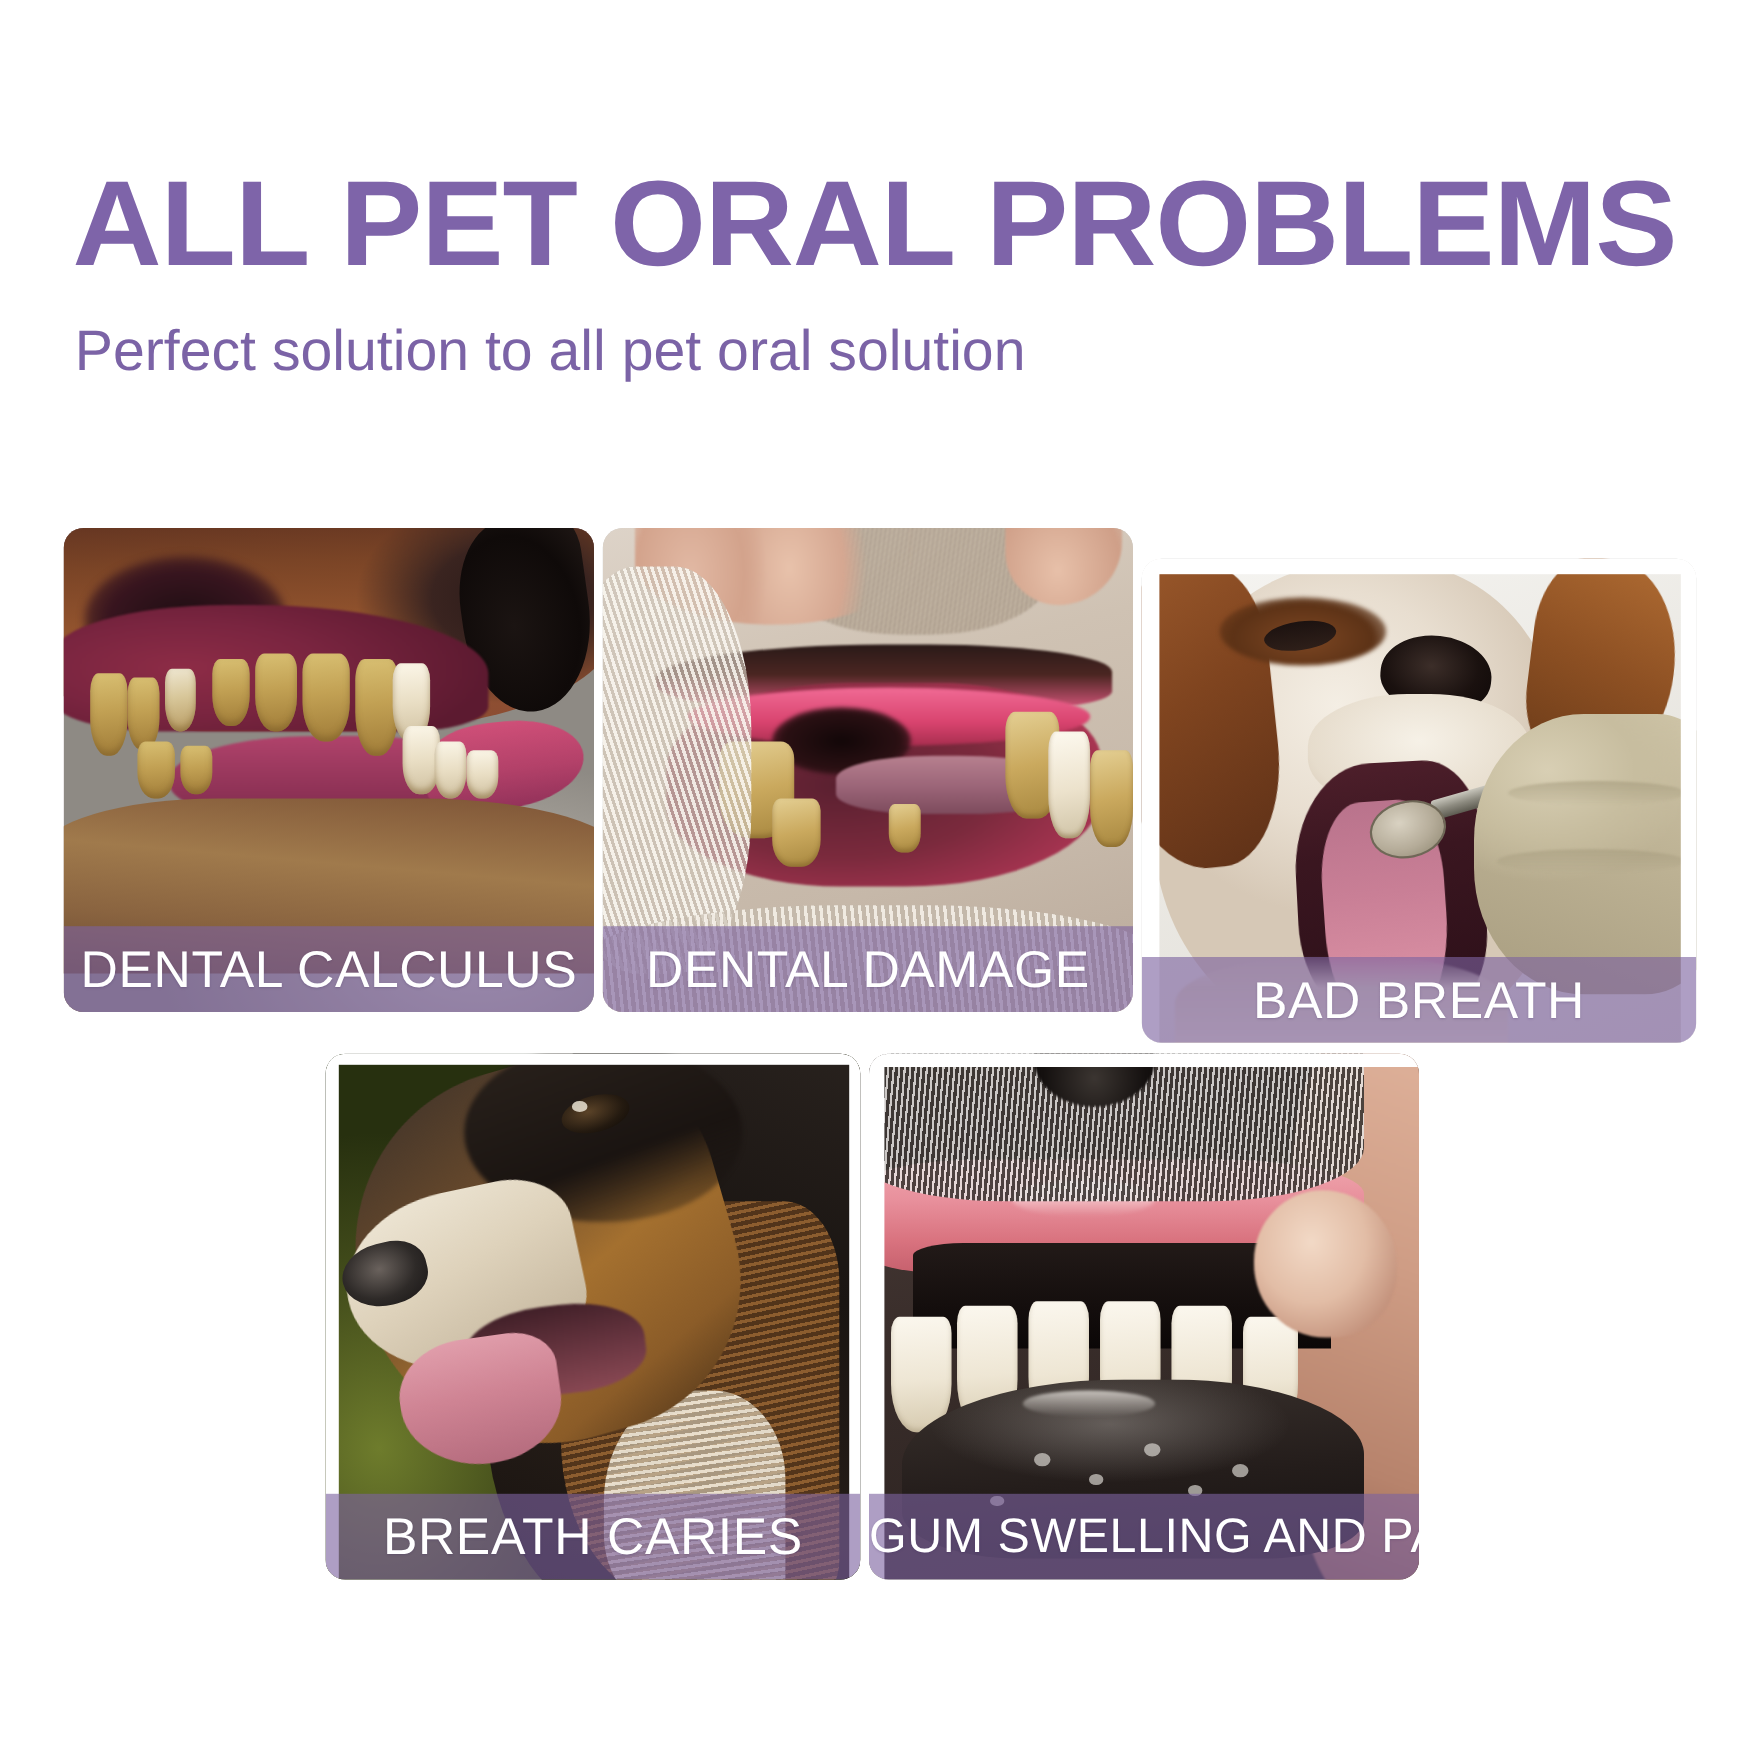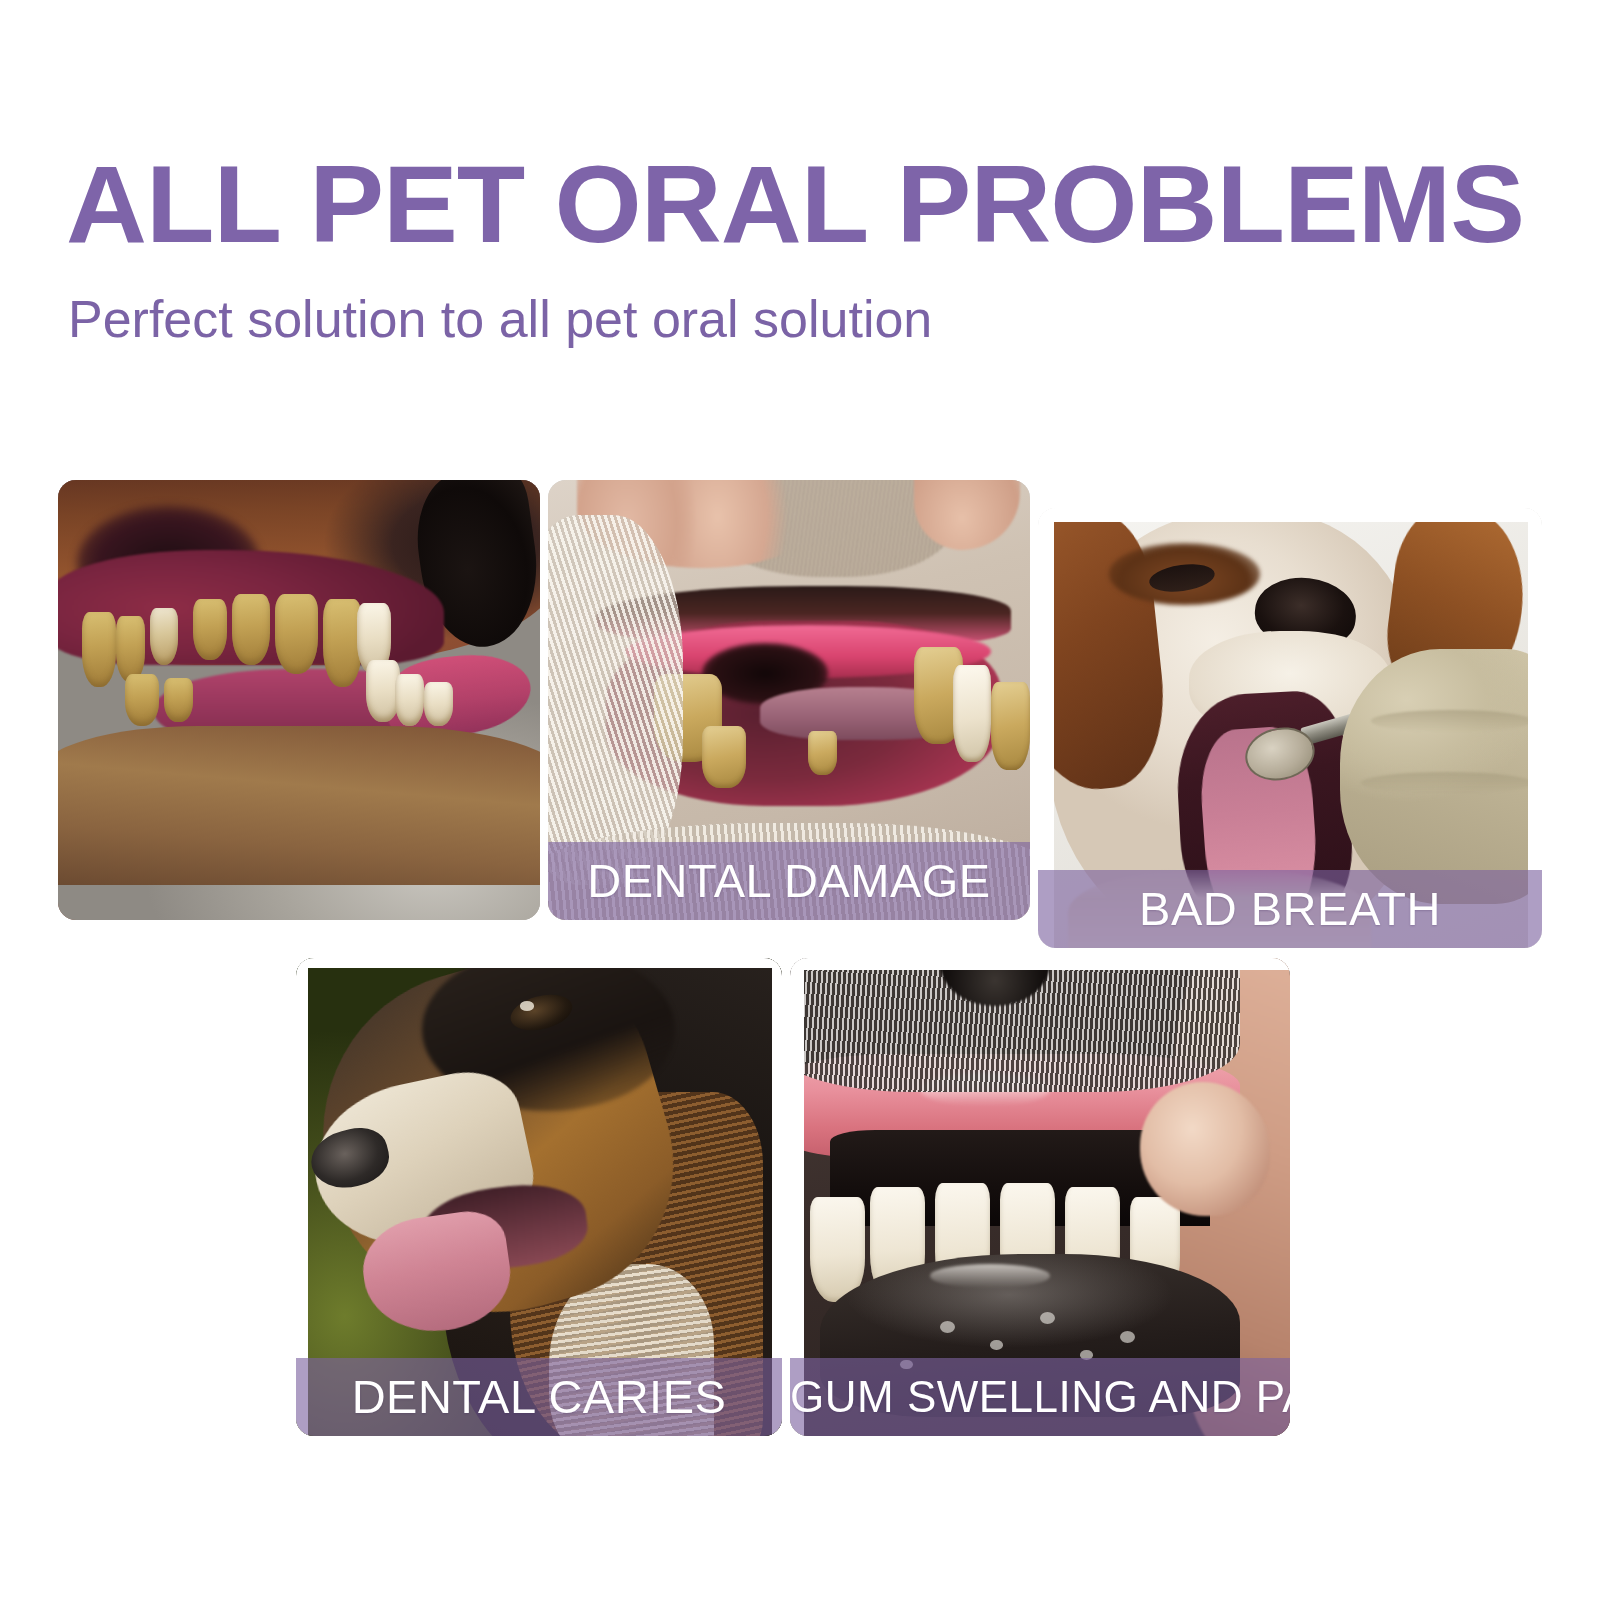--- a/index.html
+++ b/index.html
@@ -592,20 +592,23 @@
     <div class="p1-tooth calc" style="left:55%;top:27%;width:8%;height:20%;"></div>
     <div class="p1-tooth clean" style="left:62%;top:28%;width:7%;height:16%;"></div>
 
     <div class="p1-tooth calc" style="left:14%;top:44%;width:7%;height:12%;"></div>
     <div class="p1-tooth calc" style="left:22%;top:45%;width:6%;height:10%;"></div>
     <div class="p1-tooth clean" style="left:64%;top:41%;width:7%;height:14%;"></div>
     <div class="p1-tooth clean" style="left:70%;top:44%;width:6%;height:12%;"></div>
     <div class="p1-tooth clean" style="left:76%;top:46%;width:6%;height:10%;"></div>
     <div class="p1-lowerlip"></div>
     <div class="p1-lowerjaw"></div>
+  </div>
+  <div class="caption-bar">
+    <div class="caption-text">DENTAL CALCULUS</div>
   </div>
 </div>
 
 <div class="card" id="card2">
   <div class="photo">
     <div class="p2-bg"></div>
     <div class="p2-fur-top"></div>
     <div class="p2-fingers"></div>
     <div class="p2-finger-r"></div>
     <div class="p2-lip"></div>
@@ -668,21 +671,21 @@
     <div class="p4-muzzle"></div>
     <div class="p4-mouth-dark"></div>
     <div class="p4-teeth"></div>
     <div class="p4-tongue"></div>
     <div class="p4-nose"></div>
   </div>
   <div class="matte"></div>
   <div class="matte-top"></div>
   <div class="matte-right"></div>
   <div class="caption-bar">
-    <div class="caption-text">DENTAL CARIES</div>
+    <div class="caption-text">BREATH CARIES</div>
   </div>
 </div>
 
 <div class="card" id="card5">
   <div class="photo">
     <div class="p5-bg"></div>
     <div class="p5-skin-r"></div>
     <div class="p5-gum-pink"></div>
     <div class="p5-gum-shine"></div>
     <div class="p5-gum-black"></div>

